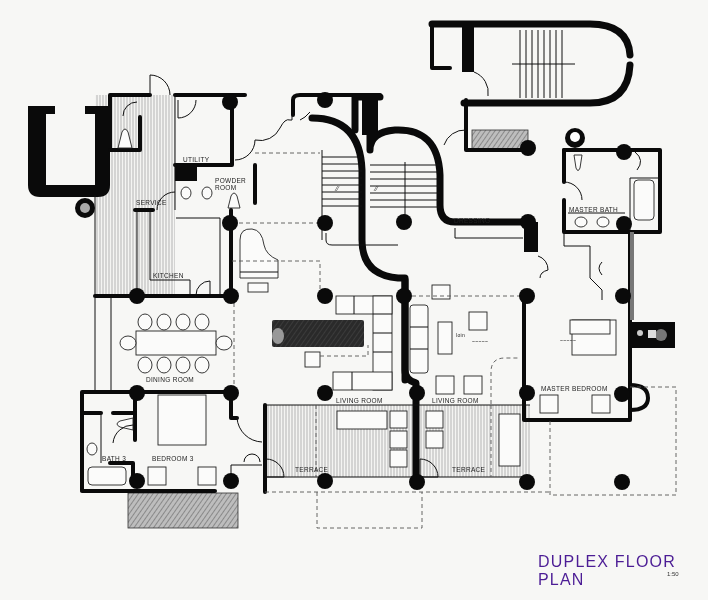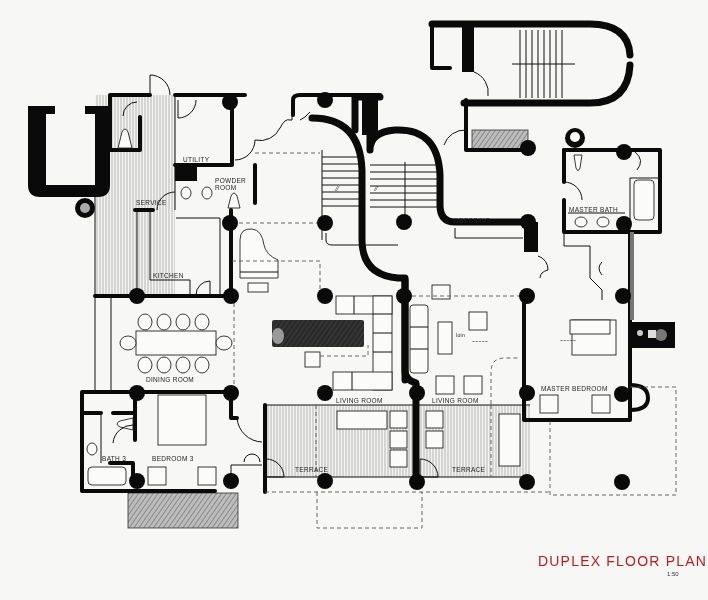--- a/index.html
+++ b/index.html
@@ -6,21 +6,21 @@
   body { width:708px; height:600px; overflow:hidden; position:relative; font-family:"Liberation Sans", sans-serif; }
   svg { position:absolute; left:0; top:0; }
   .wall { fill:#0a0a0a; }
   .thin { stroke:#111; stroke-width:1; fill:none; }
   .thick { stroke:#0a0a0a; stroke-width:4; fill:none; stroke-linecap:round; stroke-linejoin:round; }
   .xthick { stroke:#0a0a0a; stroke-width:7; fill:none; stroke-linecap:round; stroke-linejoin:round; }
   .dash { stroke:#555; stroke-width:0.9; fill:none; stroke-dasharray:4 3; }
   .col { fill:#0a0a0a; }
   .furn { stroke:#222; stroke-width:0.9; fill:#fbfbfa; }
   .lbl { font-family:"Liberation Sans", sans-serif; font-size:6.5px; fill:#222; letter-spacing:0.3px; }
-  .title { position:absolute; left:538px; top:553px; font-size:14px; letter-spacing:1.2px; color:#b91c1c; font-family:"Liberation Sans", sans-serif; }
+  .title { position:absolute; left:538px; top:553px; font-size:16px; letter-spacing:1.2px; color:#4c1d95; font-family:"Liberation Sans", sans-serif; }
   .scale { position:absolute; left:667px; top:571px; font-size:6px; color:#333; font-family:"Liberation Sans", sans-serif; }
 </style>
 </head>
 <body>
 
 <svg width="708" height="600" viewBox="0 0 708 600">
   <defs>
     <pattern id="vlines" width="3" height="10" patternUnits="userSpaceOnUse">
       <rect width="3" height="10" fill="#f4f4f2"></rect>
       <line x1="1" y1="0" x2="1" y2="10" stroke="#888" stroke-width="0.6"></line>

